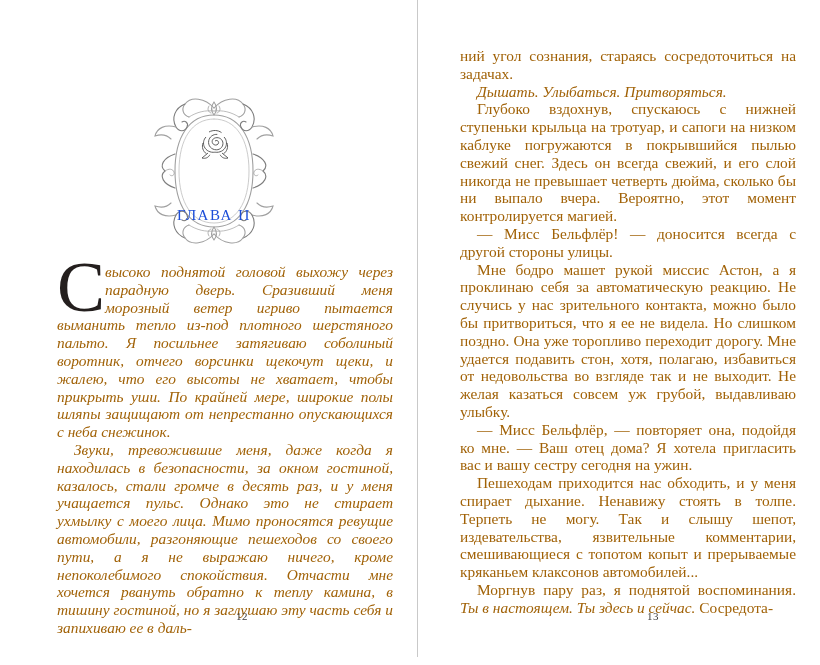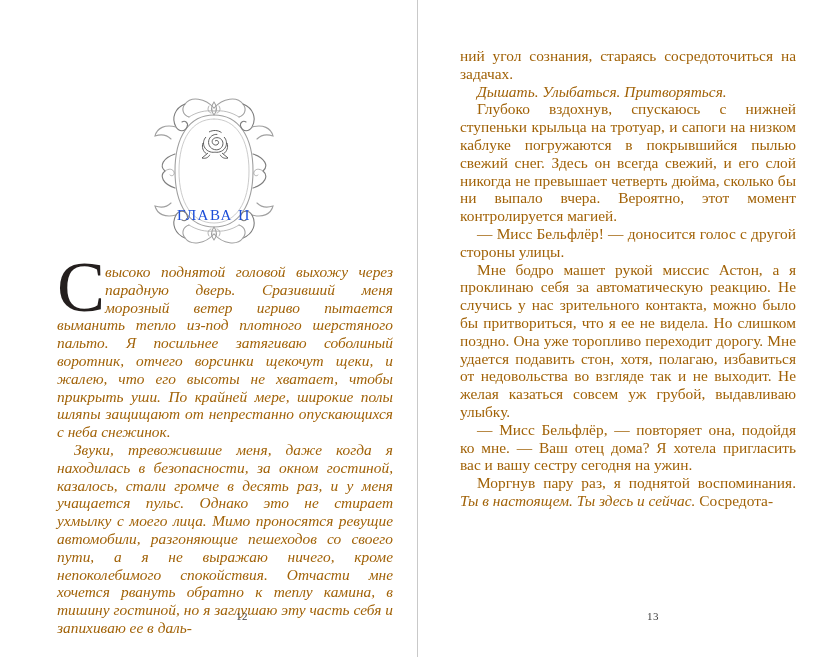--- a/index.html
+++ b/index.html
@@ -139,22 +139,23 @@
     </div>
 
     <div class="folio left">12</div>
   </div>
 
   <div>
     <div class="text-col right">
       <p class="para">ний угол сознания, стараясь сосредоточиться на задачах.</p>
       <p class="para indent italic">Дышать. Улыбаться. Притворяться.</p>
       <p class="para indent">Глубоко вздохнув, спускаюсь с нижней ступеньки крыльца на тротуар, и сапоги на низком каблуке погружаются в покрывшийся пылью свежий снег. Здесь он всегда свежий, и его слой никогда не превышает четверть дюйма, сколько бы ни выпало вчера. Вероятно, этот момент контролируется магией.</p>
-      <p class="para indent">— Мисс Бельфлёр! — доносится голос с другой стороны улицы.</p>
+      <p class="para indent">— Мисс Бельфлёр! — доносится всегда с другой стороны улицы.</p>
       <p class="para indent">Мне бодро машет рукой миссис Астон, а я проклинаю себя за автоматическую реакцию. Не случись у нас зрительного контакта, можно было бы притвориться, что я ее не видела. Но слишком поздно. Она уже торопливо переходит дорогу. Мне удается подавить стон, хотя, полагаю, избавиться от недовольства во взгляде так и не выходит. Не желая казаться совсем уж грубой, выдавливаю улыбку.</p>
       <p class="para indent">— Мисс Бельфлёр, — повторяет она, подойдя ко мне. — Ваш отец дома? Я хотела пригласить вас и вашу сестру сегодня на ужин.</p>
+      <p class="para indent">Пешеходам приходится нас обходить, и у меня спирает дыхание. Ненавижу стоять в толпе. Терпеть не могу. Так и слышу шепот, издевательства, язвительные комментарии, смешивающиеся с топотом копыт и прерываемые кряканьем клаксонов автомобилей...</p>
       <p class="para indent"><span>Моргнув пару раз, я поднятой воспоминания. </span><span class="italic">Ты в настоящем. Ты здесь и сейчас. </span><span>Сосредота-</span></p>
     </div>
 
     <div class="folio right">13</div>
   </div>
 
 </div>
 
 </body></html>

